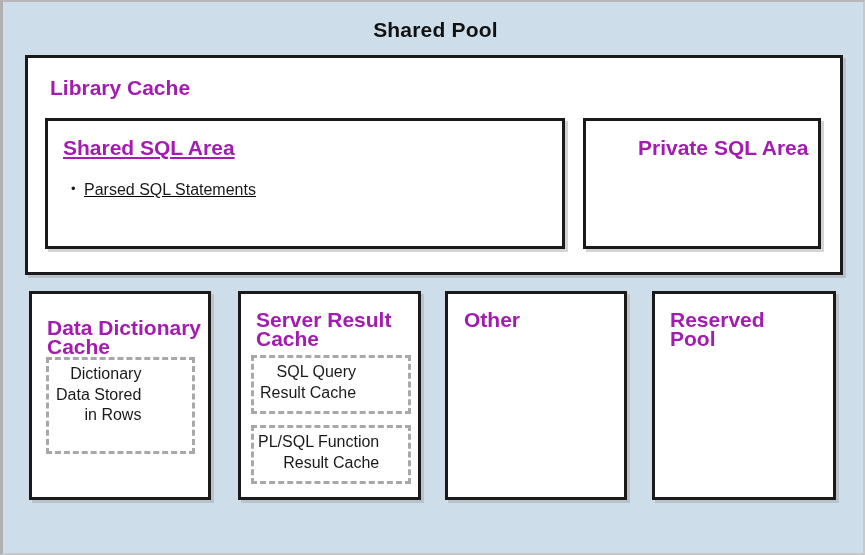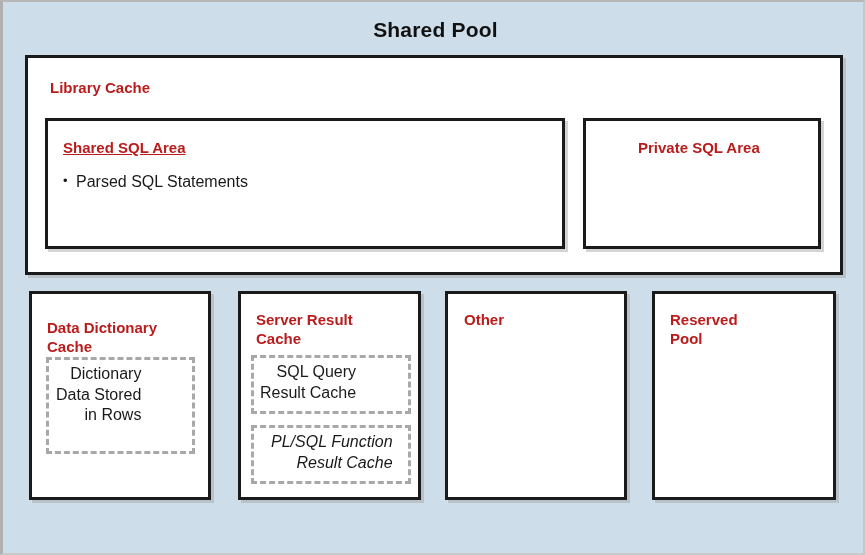--- a/index.html
+++ b/index.html
@@ -36,23 +36,23 @@
   
   .box {
     position: absolute;
     background: #ffffff;
     border: 3px solid #1a1a1a;
     box-sizing: border-box;
     box-shadow: 3px 3px 0 rgba(160,160,160,0.45);
   }
   .box-label {
     position: absolute;
-    font-size: 15px;
+    font-size: 21px;
     font-weight: bold;
-    color: #b91c1c;
+    color: #a21caf;
     line-height: 19px;
     white-space: pre-line;
   }
   .plain-text {
     position: absolute;
     font-size: 16px;
     font-weight: normal;
     color: #1a1a1a;
     line-height: 20px;
   }
@@ -76,23 +76,24 @@
   }
   #shared-sql-area-label {
     left: 60px;
     top: 136px;
     text-decoration: underline;
   }
   #shared-sql-list {
     position: absolute;
     left: 59px;
     top: 170px;
-    margin: 0;
+    margin: 8px;
     padding: 0;
     list-style: none;
+    text-decoration: underline;
   }
   #shared-sql-list li {
     font-size: 16px;
     color: #1a1a1a;
     line-height: 20.5px;
     position: relative;
     padding-left: 14px;
     white-space: nowrap;
   }
   #shared-sql-list li::before {
@@ -196,23 +197,22 @@
     left: 257px;
     top: 360px;
   }
   #src-dashed-2 {
     left: 248px;
     top: 423px;
     width: 160px;
     height: 59px;
   }
   #src-dashed-2-text {
-    left: 268px;
+    left: 255px;
     top: 430px;
-    font-style: italic;
   }
 </style>
 </head>
 <body>
 
 <div id="diagram">
 
   <div class="title">Shared Pool</div>
 
   <div class="box" id="library-cache"></div>

